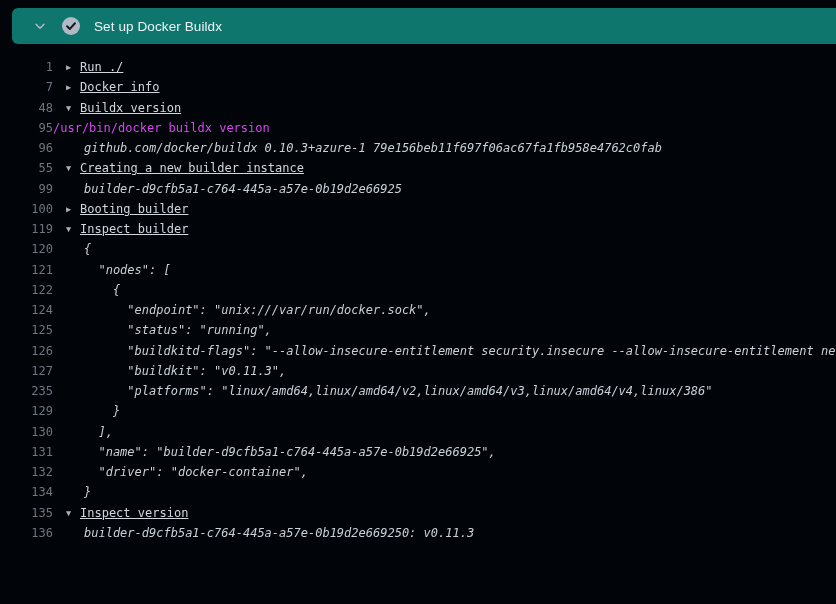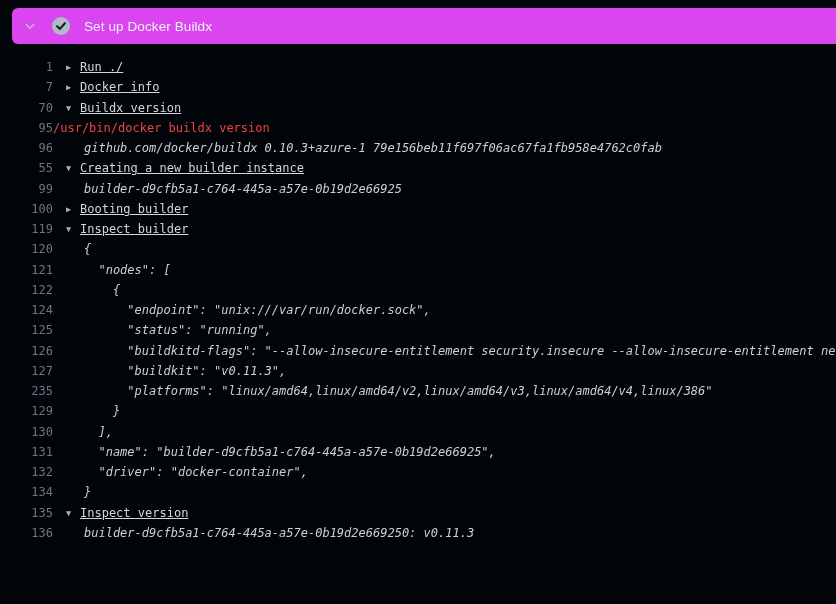--- a/index.html
+++ b/index.html
@@ -10,25 +10,25 @@
     height: 604px;
     overflow: hidden;
     position: relative;
   }
   .step-header {
     position: absolute;
     top: 8px;
     left: 12px;
     right: 0;
     height: 36px;
-    background: #d946ef;
+    background: #0f766e;
     border-radius: 6px 0 0 6px;
     display: flex;
     align-items: center;
-    padding-left: 10px;
+    padding-left: 20px;
     box-sizing: border-box;
     cursor: pointer;
   }
   .chev {
     width: 16px;
     height: 16px;
     display: flex;
     align-items: center;
     justify-content: center;
     color: #b7bfc7;
@@ -82,42 +82,42 @@
     text-decoration: underline;
   }
   .arrow {
     display: inline-block;
     width: 14px;
     font-size: 8.5px;
     color: #a8b1ba;
     vertical-align: 1px;
   }
   .line.plain .content { margin-left: 31px; font-style: italic; }
-  .line.command .content { color: #ef4444; }
+  .line.command .content { color: #d946ef; }
 </style>
 </head>
 <body>
 
 <div class="step-header">
   <span class="chev">
     <svg width="14" height="14" viewBox="0 0 16 16" fill="none">
       <path d="M3.5 6 L8 10.5 L12.5 6" stroke="currentColor" stroke-width="1.6" stroke-linecap="round" stroke-linejoin="round"></path>
     </svg>
   </span>
   <svg class="status" viewBox="0 0 16 16">
     <circle cx="8" cy="8" r="8" fill="#b1bac4"></circle>
     <path d="M4.5 8.2 L7 10.6 L11.5 5.6" stroke="#161b22" stroke-width="1.8" fill="none" stroke-linecap="round" stroke-linejoin="round"></path>
   </svg>
   <span class="step-title">Set up Docker Buildx</span>
 </div>
 
 <div class="log">
     <div class="line group"><span class="num">1</span><span class="content"><span class="arrow">▶</span><span>Run ./</span></span></div>
     <div class="line group"><span class="num">7</span><span class="content"><span class="arrow">▶</span><span>Docker info</span></span></div>
-    <div class="line group"><span class="num">70</span><span class="content"><span class="arrow">▼</span><span>Buildx version</span></span></div>
+    <div class="line group"><span class="num">48</span><span class="content"><span class="arrow">▼</span><span>Buildx version</span></span></div>
     <div class="line command"><span class="num">95</span><span class="content">/usr/bin/docker buildx version</span></div>
     <div class="line plain"><span class="num">96</span><span class="content">github.com/docker/buildx 0.10.3+azure-1 79e156beb11f697f06ac67fa1fb958e4762c0fab</span></div>
     <div class="line group"><span class="num">55</span><span class="content"><span class="arrow">▼</span><span>Creating a new builder instance</span></span></div>
     <div class="line plain"><span class="num">99</span><span class="content">builder-d9cfb5a1-c764-445a-a57e-0b19d2e66925</span></div>
     <div class="line group"><span class="num">100</span><span class="content"><span class="arrow">▶</span><span>Booting builder</span></span></div>
     <div class="line group"><span class="num">119</span><span class="content"><span class="arrow">▼</span><span>Inspect builder</span></span></div>
     <div class="line plain"><span class="num">120</span><span class="content">{</span></div>
     <div class="line plain"><span class="num">121</span><span class="content">  "nodes": [</span></div>
     <div class="line plain"><span class="num">122</span><span class="content">    {</span></div>
     <div class="line plain"><span class="num">124</span><span class="content">      "endpoint": "unix:///var/run/docker.sock",</span></div>

